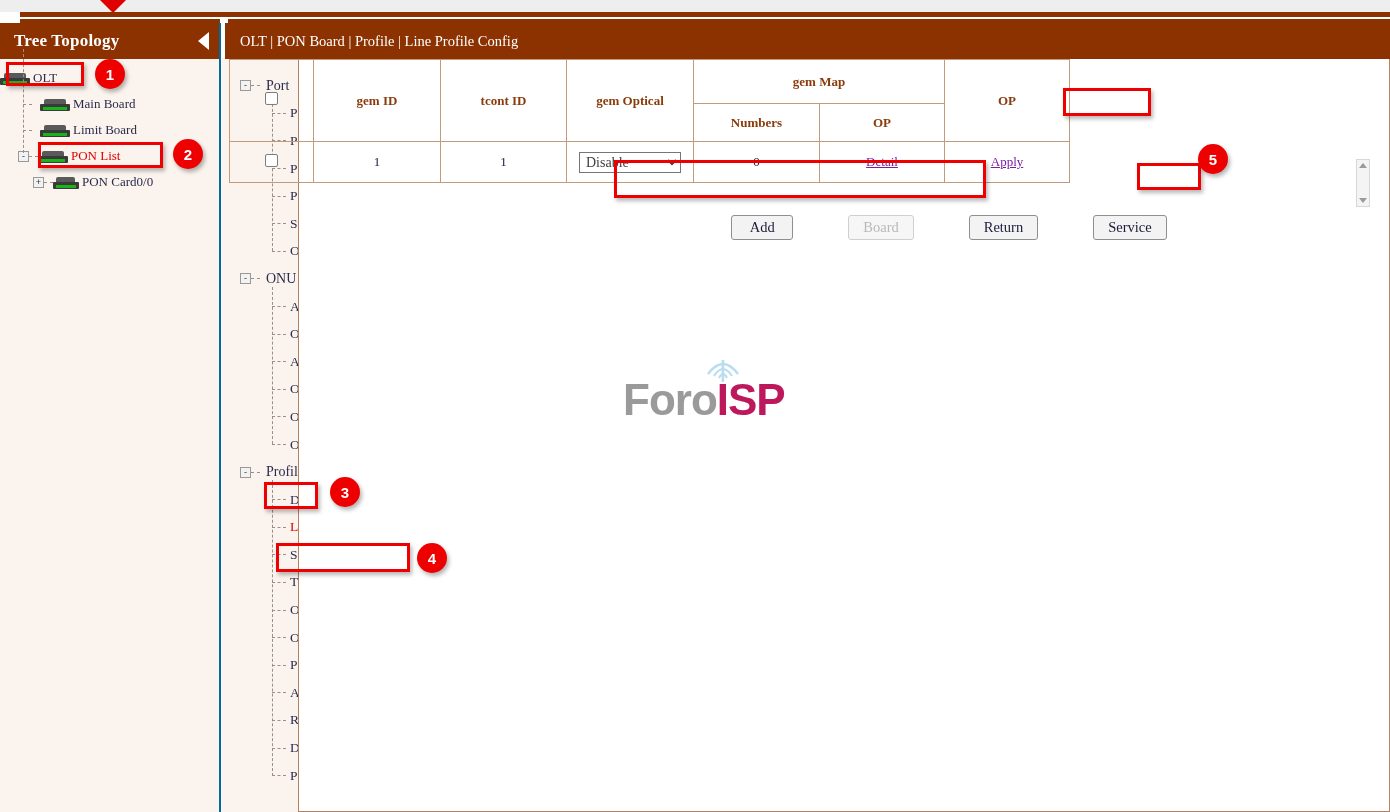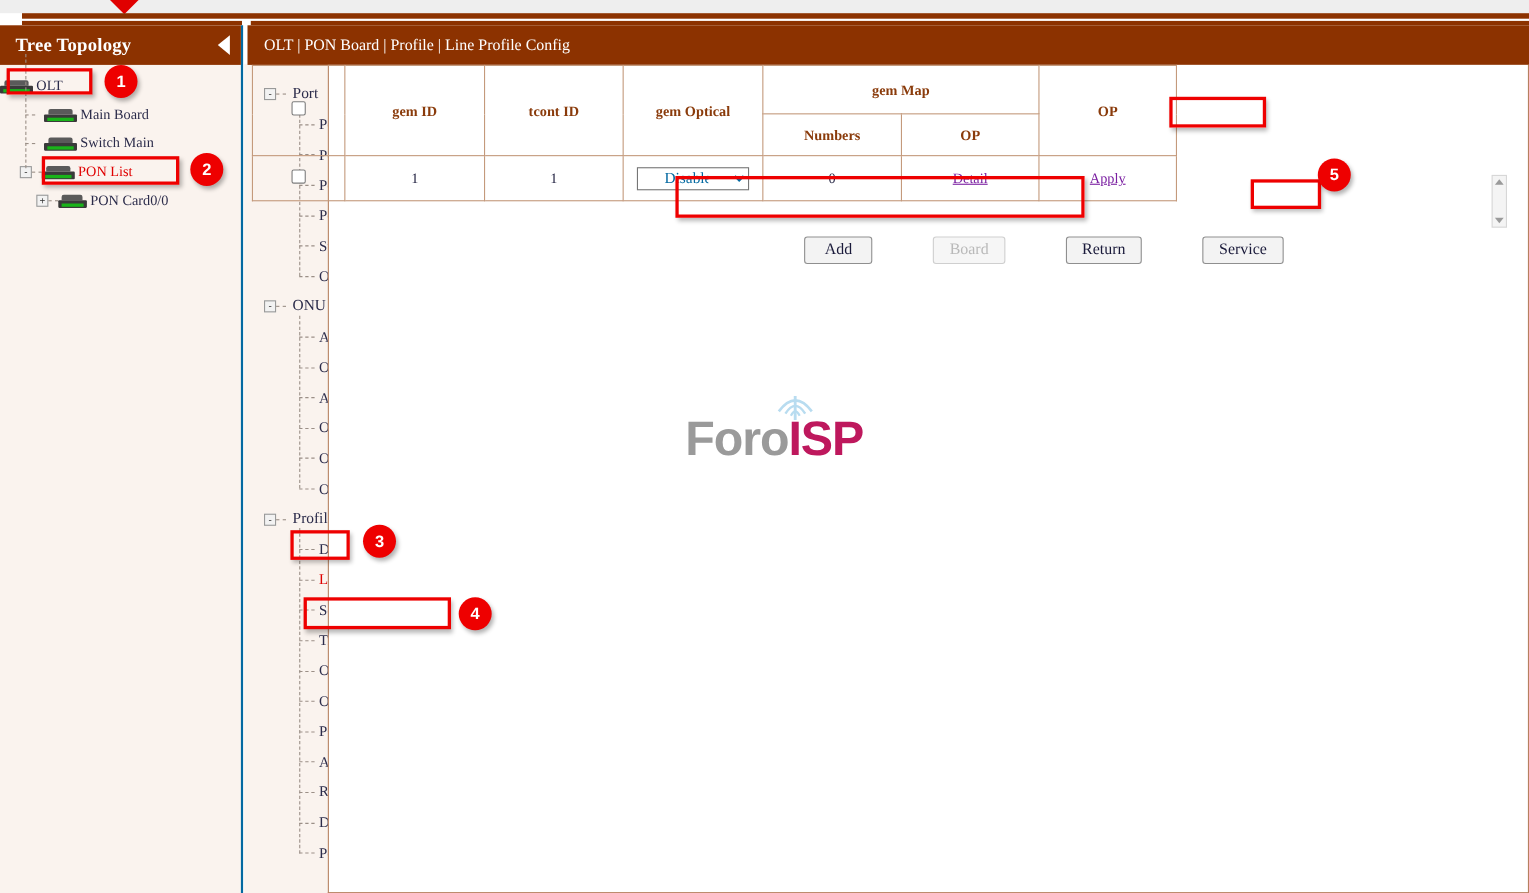--- a/index.html
+++ b/index.html
@@ -237,22 +237,22 @@
   }
   .cell-link {
     color: #7a1ea1;
     text-decoration: underline;
     cursor: pointer;
     font-size: 13px;
   }
   select.gemsel {
     font-family: "Liberation Serif", serif;
     font-size: 14px;
-    color: #0369a1;
-    padding: 1px 20px;
+    color: #404040;
+    padding: 1px 2px;
     width: 102px;
     border: 1px solid #767676;
     background: #ffffff;
   }
   .row-scrollbar {
     position: absolute;
     left: 1127px; top: 100px;
     width: 14px; height: 48px;
     background: #f4f4f4;
     border: 1px solid #d7d7d7;
@@ -376,21 +376,21 @@
         </div>
         <div class="tree-row" style="padding-left: 18px;">
           <span style="display: inline-block; width: 5px; flex: 0 0 auto;"></span>
           <span class="dashline"></span>
           <span style="display: inline-block; width: 8px; flex: 0 0 auto;"></span>
           <span class="dev-icon">
             <span class="top"></span>
             <span class="body"></span>
             <span class="led"></span>
           </span>
-          <span class="tree-label">Switch Main</span>
+          <span class="tree-label">Limit Board</span>
         </div>
         <div class="tree-row" style="padding-left: 18px;">
           <span class="expander">-</span>
           <span class="dashline"></span>
           <span class="dev-icon">
             <span class="top"></span>
             <span class="body"></span>
             <span class="led"></span>
           </span>
           <span class="tree-label sel">PON List</span>

